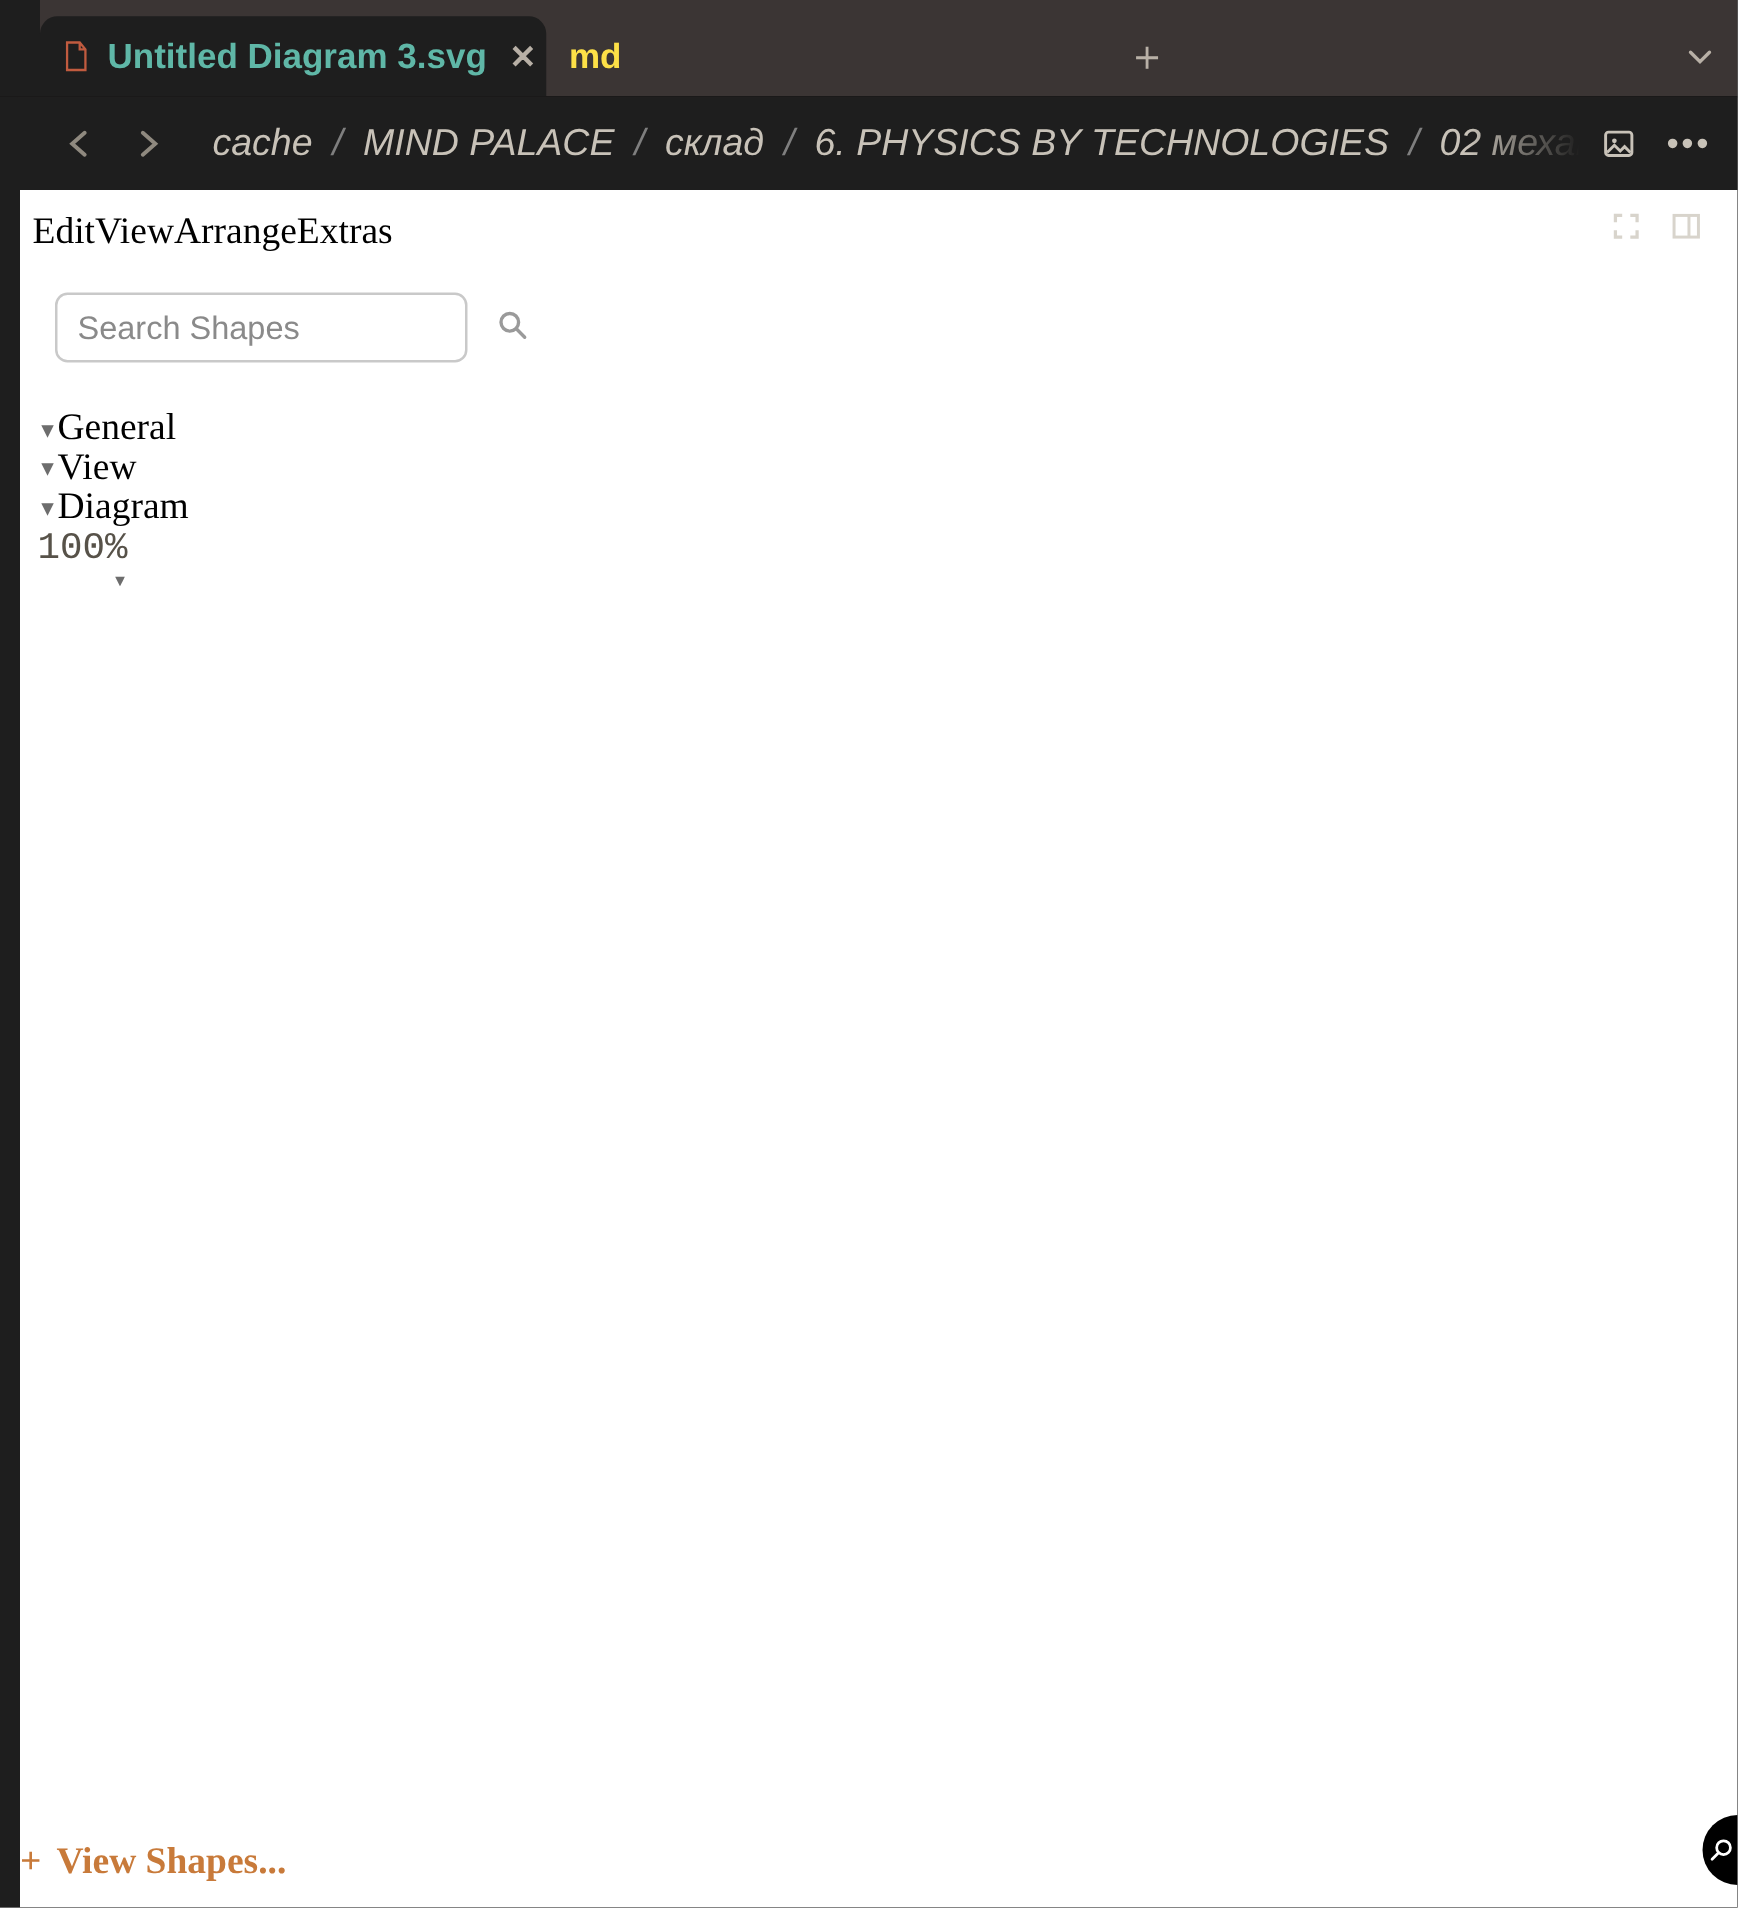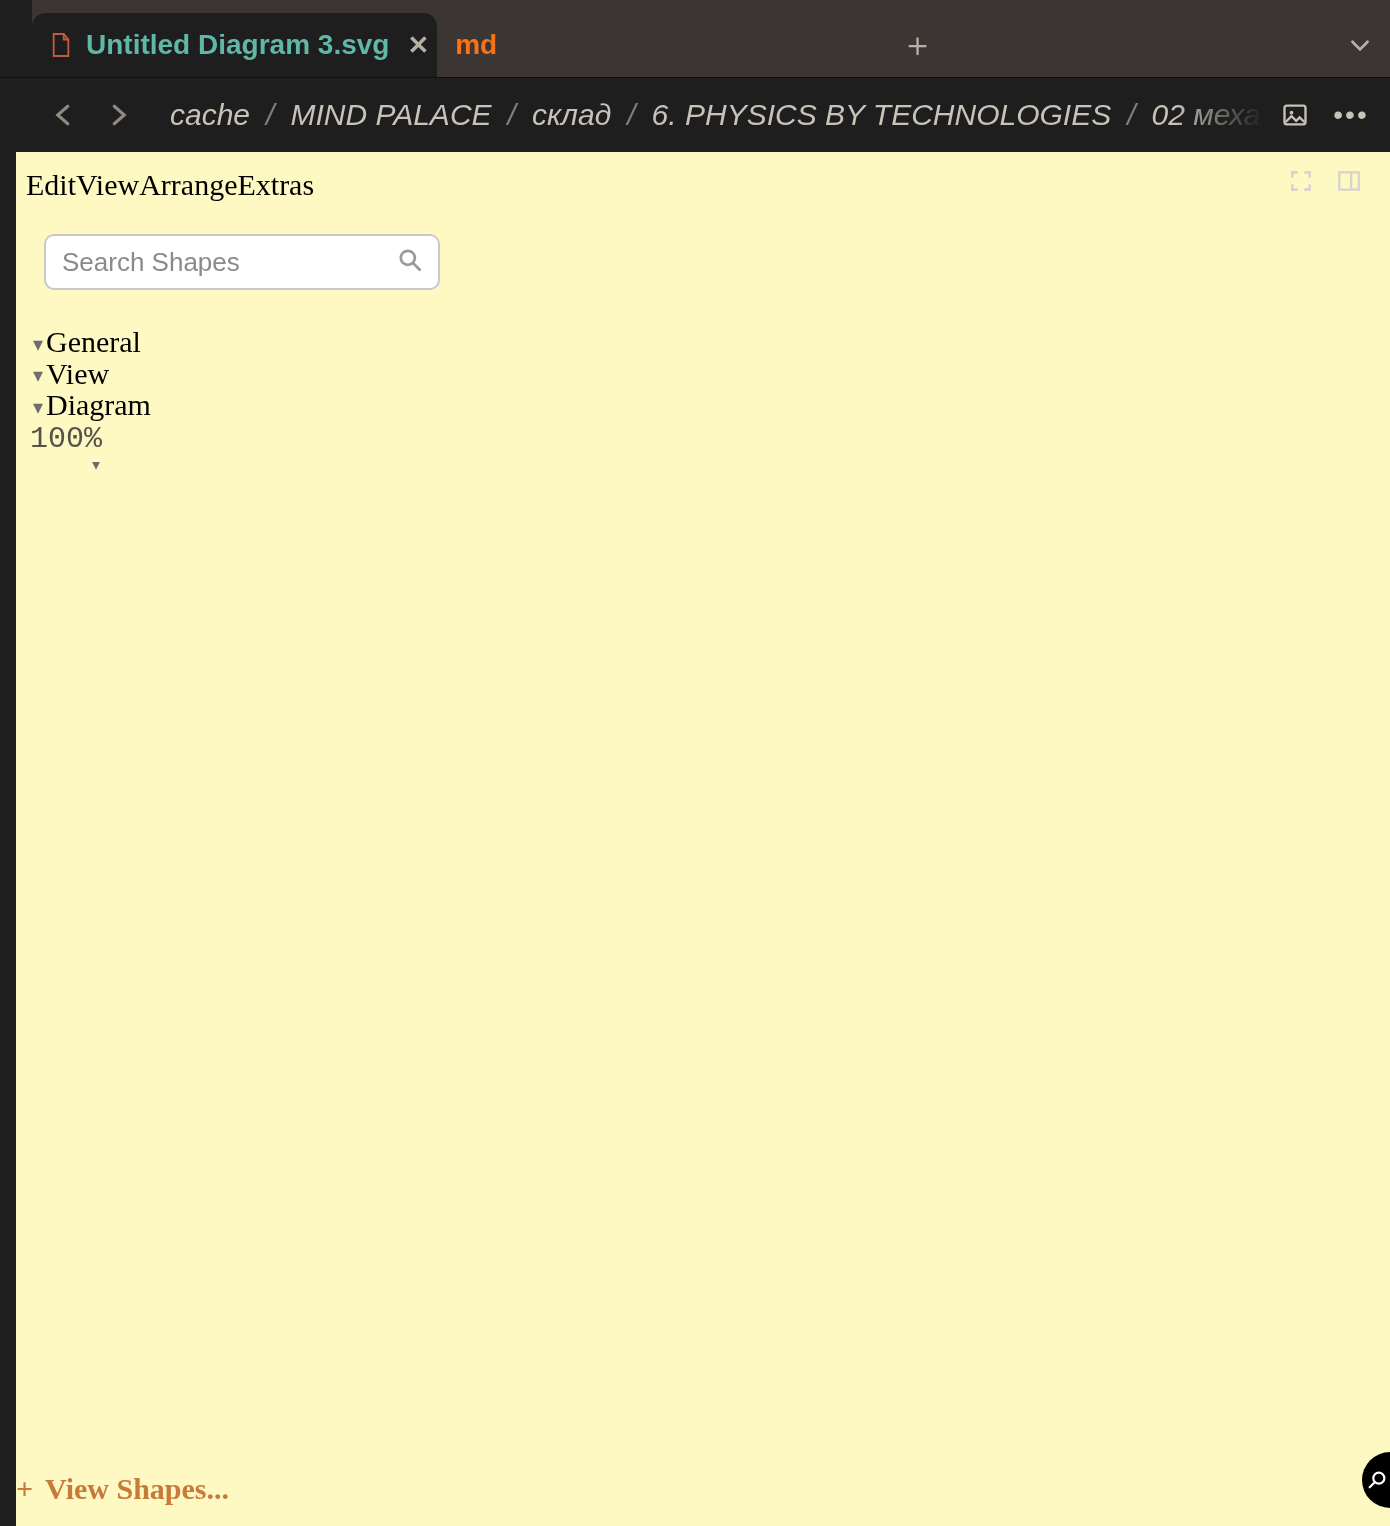--- a/index.html
+++ b/index.html
@@ -48,21 +48,21 @@
     margin-right: 14px;
     display: inline-block;
   }
   .tab.active .file-icon svg path { stroke:#c15b3f; }
   .tab .close {
     margin-left: 18px;
     color: #b8b0a6;
     font-size: 26px;
     line-height: 1;
   }
-  .tab.inactive { background: transparent; color:#f97316; font-weight:600;}
+  .tab.inactive { background: transparent; color:#fde047; font-weight:600;}
   .plus-tab {
     flex:1;
     display:flex;
     align-items:center;
     justify-content:center;
     height:64px;
     margin-top:14px;
   }
   .plus-tab span {
     color:#b8b0a6;
@@ -117,21 +117,21 @@
   .nav-right .iconbtn {
     width:34px; height:34px;
     display:flex; align-items:center; justify-content:center;
     color:#c8c2b8; cursor:pointer;
   }
   .nav-right .dots { font-size:28px; letter-spacing:2px; }
 
   
   .editor {
     position:relative;
-    background:#fef9c3;
+    background:#ffffff;
     width:100%;
     height: calc(1526px - 78px - 74px);
     border-left: 16px solid #1e1e1e;
   }
 
   .menubar {
     position:absolute;
     left:10px; top:16px;
     font-family: Georgia, "Times New Roman", serif;
     font-size:30px;
@@ -145,21 +145,21 @@
     display:flex; gap:18px;
     color:#d8d4cc;
   }
   .top-right-icons .iconbtn {
     width:30px; height:30px; display:flex; align-items:center; justify-content:center; cursor:pointer;
   }
 
   .searchbox {
     position:absolute;
     left:28px; top:82px;
-    width:396px; height:56px;
+    width:330px; height:56px;
     background:#fff;
     border:2px solid #c9c9c9;
     border-radius:10px;
     display:flex; align-items:center;
     padding: 0 16px;
   }
   .searchbox input {
     flex:1; border:none; outline:none;
     font-size:26px; color:#333;
     background:transparent;

